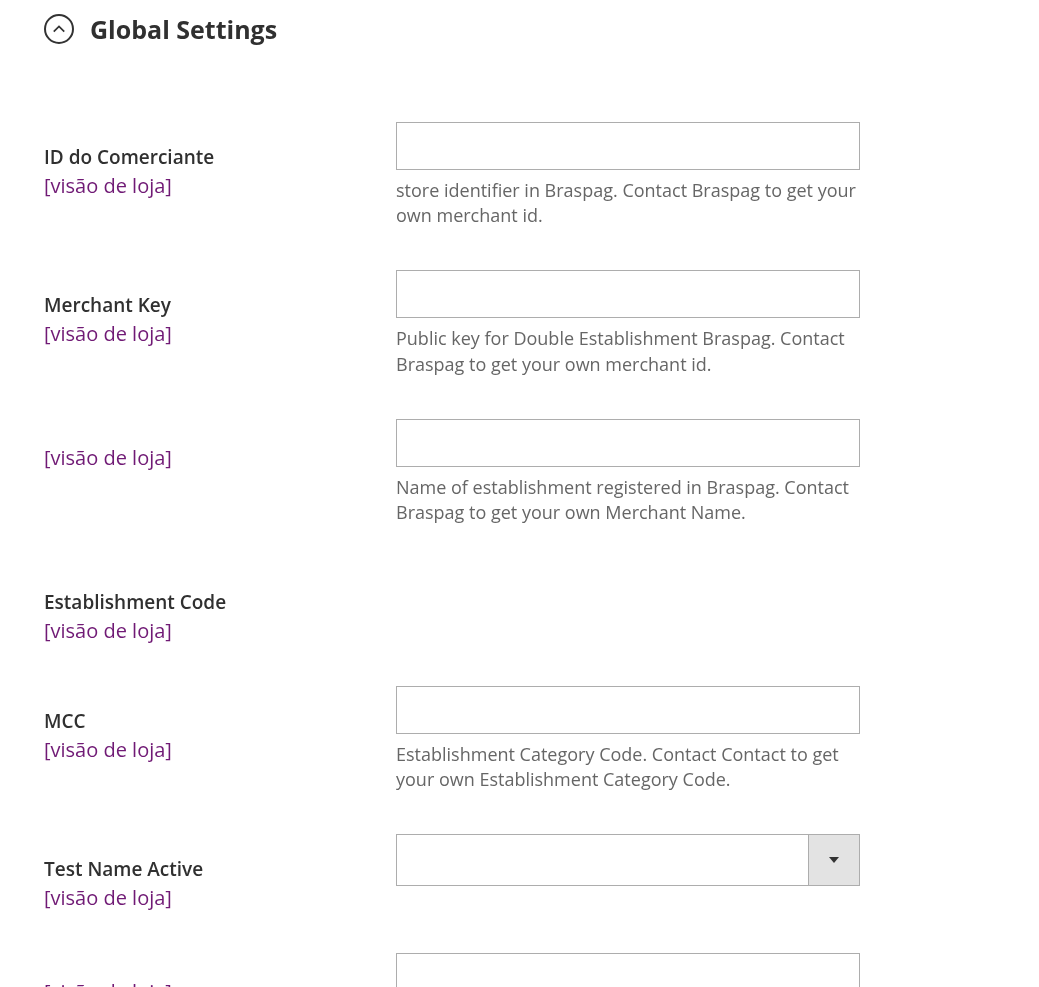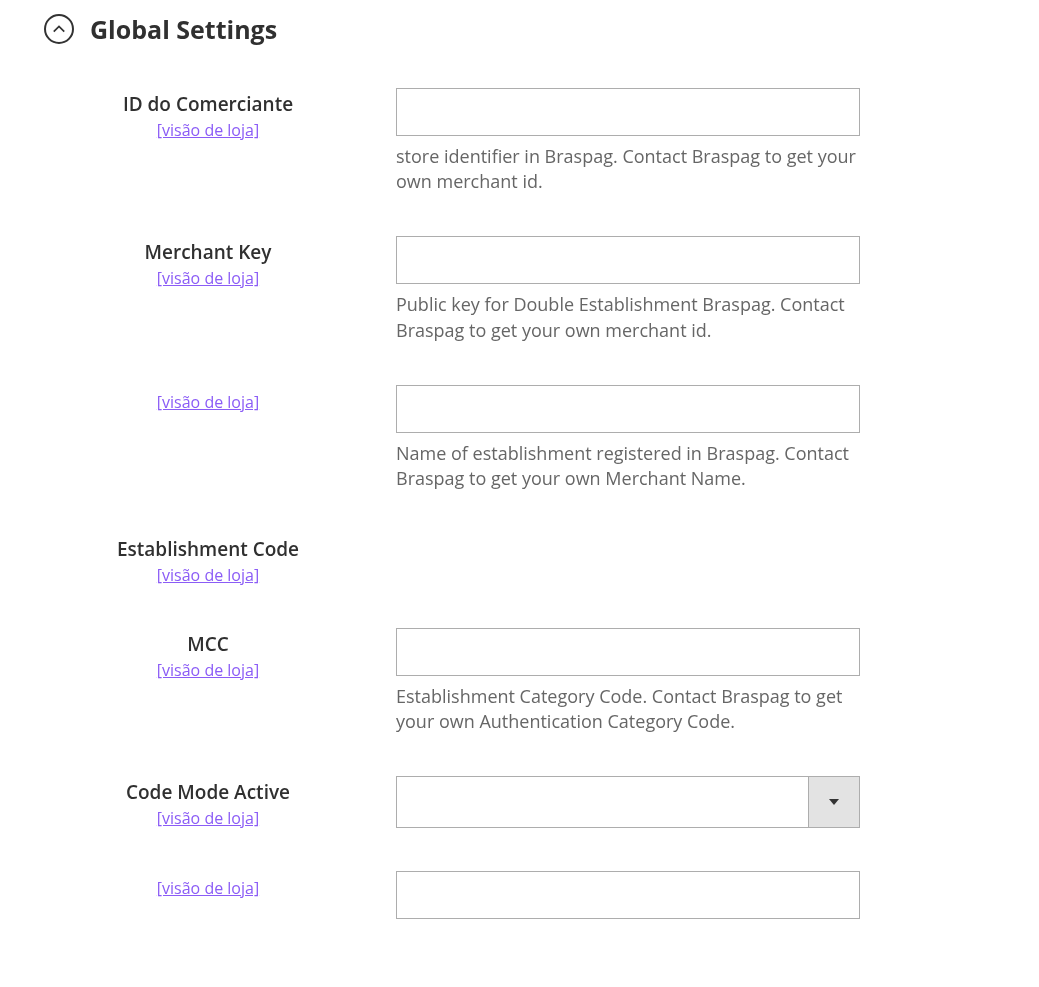--- a/index.html
+++ b/index.html
@@ -11,21 +11,21 @@
       font-family: -apple-system, BlinkMacSystemFont, "Segoe UI", "Open Sans", "Helvetica Neue", Arial, sans-serif;
       background: #ffffff;
       color: #303030;
       width: 1039px;
       padding: 12px 0;
     }
     .section-header {
       display: flex;
       align-items: center;
       padding-left: 44px;
-      margin-bottom: 42px;
+      margin-bottom: 76px;
     }
     .collapse-icon {
       width: 30px;
       height: 30px;
       border: 2px solid #333;
       border-radius: 50%;
       display: flex;
       align-items: center;
       justify-content: center;
       margin-right: 16px;
@@ -41,36 +41,36 @@
       color: #303030;
     }
     .form-row {
       display: flex;
       align-items: flex-start;
       margin-bottom: 42px;
       padding-left: 44px;
     }
     .label-col {
       width: 352px;
-      text-align: center;
+      text-align: left;
       padding-right: 24px;
       padding-top: 4px;
       flex-shrink: 0;
+      margin-top: 19px;
     }
     .field-label {
       font-size: 19px;
       font-weight: 600;
       color: #303030;
       line-height: 1.3;
     }
     .field-scope {
-      font-size: 16px;
-      color: #8b5cf6;
+      font-size: 20px;
+      color: #701a75;
       margin-top: 2px;
-      text-decoration: underline;
     }
     .input-col {
       width: 464px;
       flex-shrink: 0;
     }
     .text-input {
       width: 100%;
       height: 48px;
       border: 1px solid #adadad;
       background: #ffffff;
@@ -169,27 +169,27 @@
   </div>
 </div>
 
 <div class="form-row">
   <div class="label-col">
     <div class="field-label">MCC</div>
     <div class="field-scope">[visão de loja]</div>
   </div>
   <div class="input-col">
     <input type="text" class="text-input" value="" style="">
-    <div class="help-text">Establishment Category Code. Contact Braspag to get your own Authentication Category Code.</div>
-  </div>
-</div>
-
-<div class="form-row">
-  <div class="label-col">
-    <div class="field-label">Code Mode Active</div>
+    <div class="help-text">Establishment Category Code. Contact Contact to get your own Establishment Category Code.</div>
+  </div>
+</div>
+
+<div class="form-row">
+  <div class="label-col">
+    <div class="field-label">Test Name Active</div>
     <div class="field-scope">[visão de loja]</div>
   </div>
   <div class="input-col">
     <div class="select-wrapper">
       <select class="select-input">
         <option></option>
       </select>
       <span class="select-arrow">
         <svg viewBox="0 0 10 10" fill="#333">
           <path d="M0 2 L10 2 L5 8 Z"></path>

